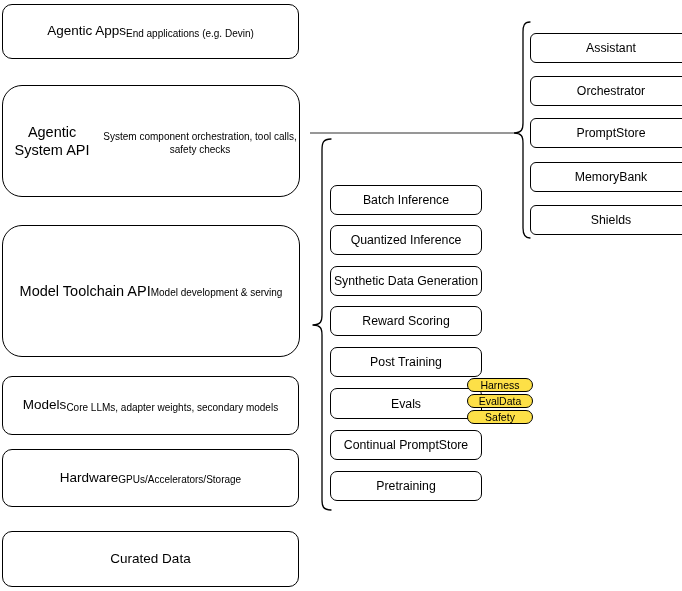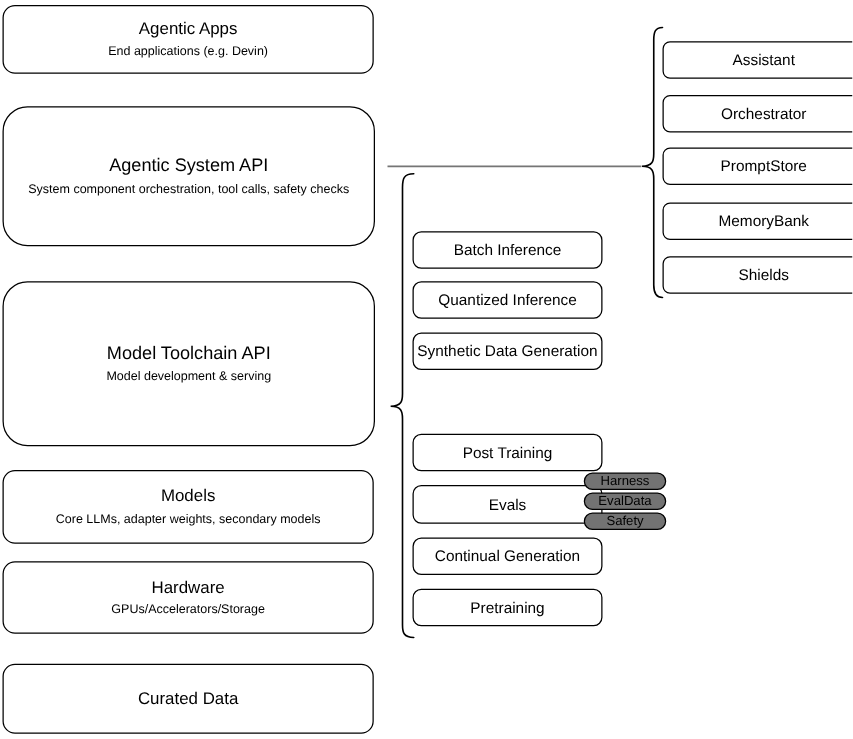--- a/index.html
+++ b/index.html
@@ -2,38 +2,38 @@
 <html><head>
 <meta charset="utf-8">
 <style>
   html,body{margin:0;padding:0;background:#ffffff;}
   .canvas{
     position:relative;width:682px;height:591px;background:#ffffff;overflow:hidden;
     font-family:"Liberation Sans",sans-serif;color:#000;
   }
   .box{
     position:absolute;background:#fff;border:1.3px solid #000;box-sizing:border-box;
-    display:flex;flex-direction:column;align-items:center;justify-content:center;
+    display:flex;align-items:center;justify-content:center;
     text-align:center;
   }
   .stackbox .title{font-size:13.5px;line-height:1.25;}
   .stackbox.big .title{font-size:14.5px;}
   .stackbox .subtitle{font-size:10px;line-height:1.3;margin-top:3px;color:#000;}
   .r10{border-radius:10px;}
   .r24{border-radius:20px;}
   .midbox{
     left:330px;width:152px;height:30px;border-radius:7px;
     font-size:12.3px;justify-content:center;
   }
   .rightbox{
     left:530px;width:162px;height:30px;border-radius:6px;
     font-size:12.3px;justify-content:center;
   }
   .pill{
-    position:absolute;left:467px;width:66px;height:14px;background:#737373;
+    position:absolute;left:467px;width:66px;height:14px;background:#fde047;
     border:1.2px solid #000;border-radius:8px;box-sizing:border-box;
     display:flex;align-items:center;justify-content:center;
     font-size:10.5px;z-index:5;text-align:center;
   }
   .connector-layer{position:absolute;left:0;top:0;width:682px;height:591px;pointer-events:none;}
   .boxes-layer{position:absolute;left:0;top:0;width:682px;height:591px;}
 </style>
 </head>
 <body>
 
@@ -83,28 +83,31 @@
 
     <div class="box midbox" style="top:185px;">
       <span>Batch Inference</span>
     </div>
     <div class="box midbox" style="top:225px;">
       <span>Quantized Inference</span>
     </div>
     <div class="box midbox" style="top:266px;">
       <span>Synthetic Data Generation</span>
     </div>
+    <div class="box midbox" style="top:306px;">
+      <span>Reward Scoring</span>
+    </div>
     <div class="box midbox" style="top:347px;">
       <span>Post Training</span>
     </div>
     <div class="box midbox" style="top:388px;height:31px;">
       <span>Evals</span>
     </div>
     <div class="box midbox" style="top:430px;">
-      <span>Continual Generation</span>
+      <span>Continual PromptStore</span>
     </div>
     <div class="box midbox" style="top:471px;">
       <span>Pretraining</span>
     </div>
 
     <div class="pill" style="top:378px;">
       <span>Harness</span>
     </div>
     <div class="pill" style="top:394px;">
       <span>EvalData</span>

